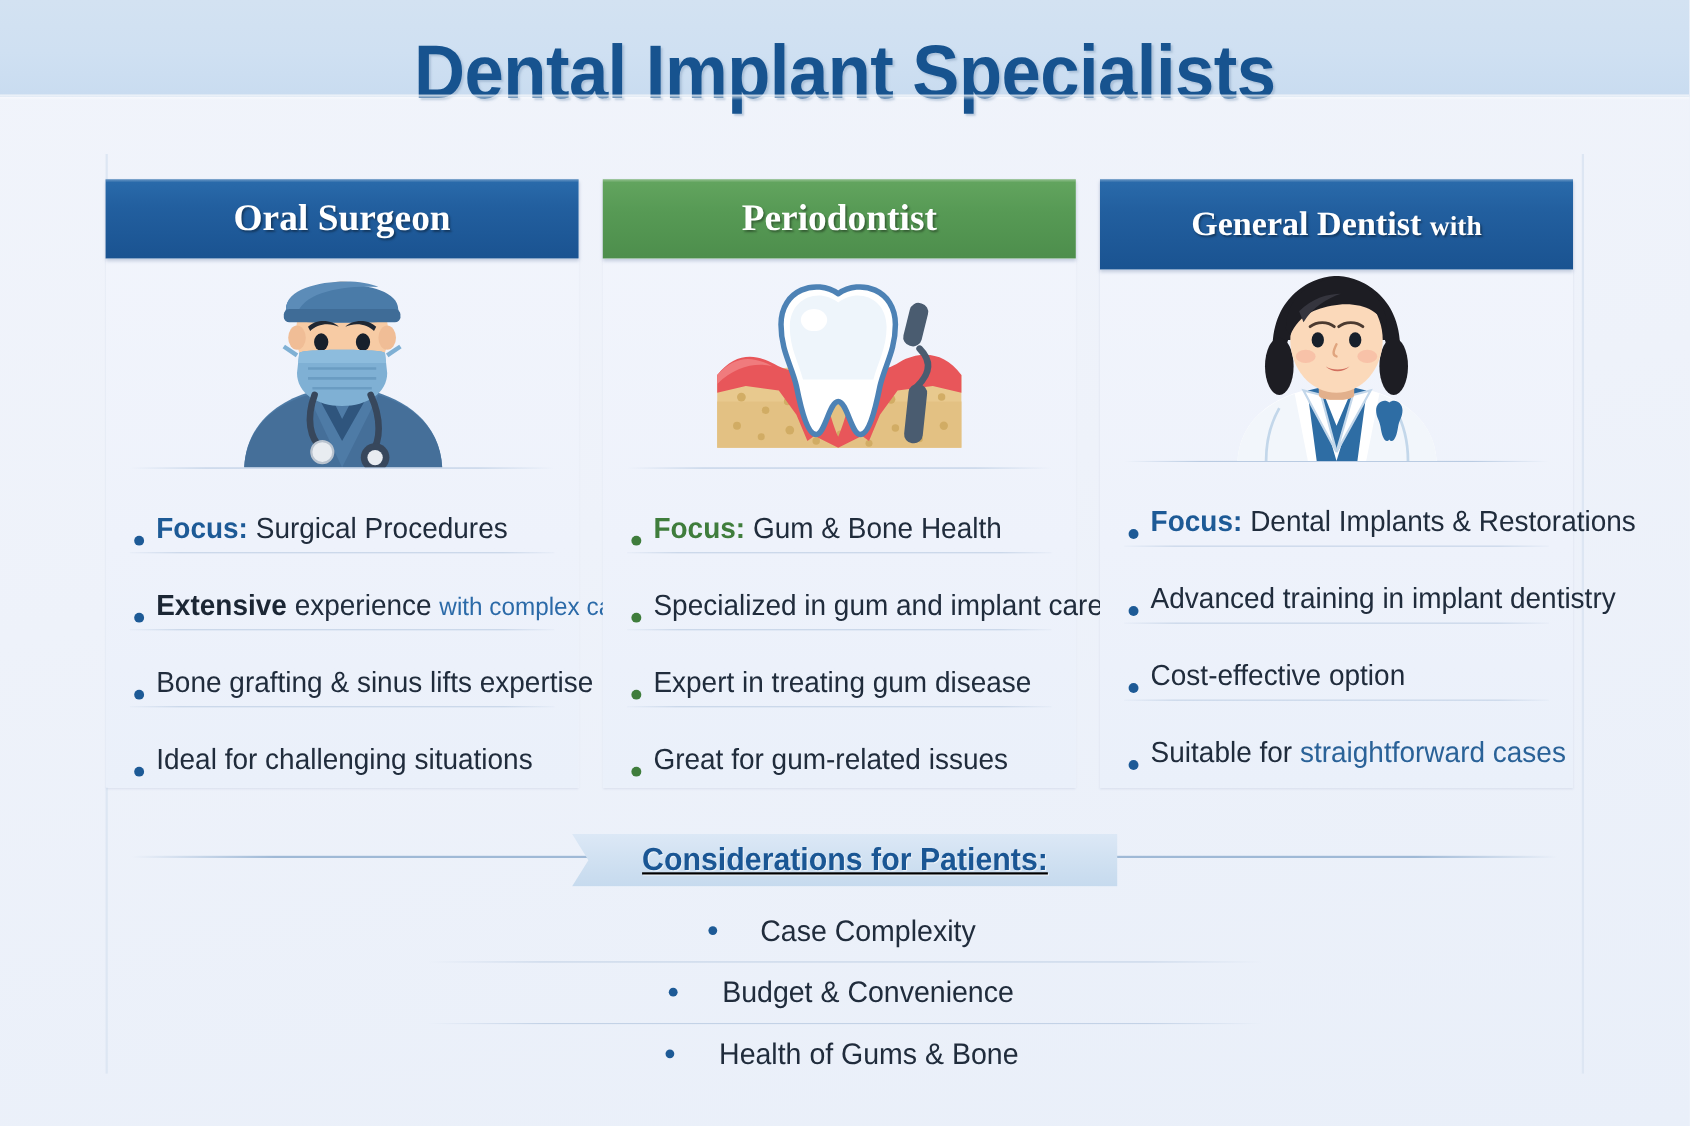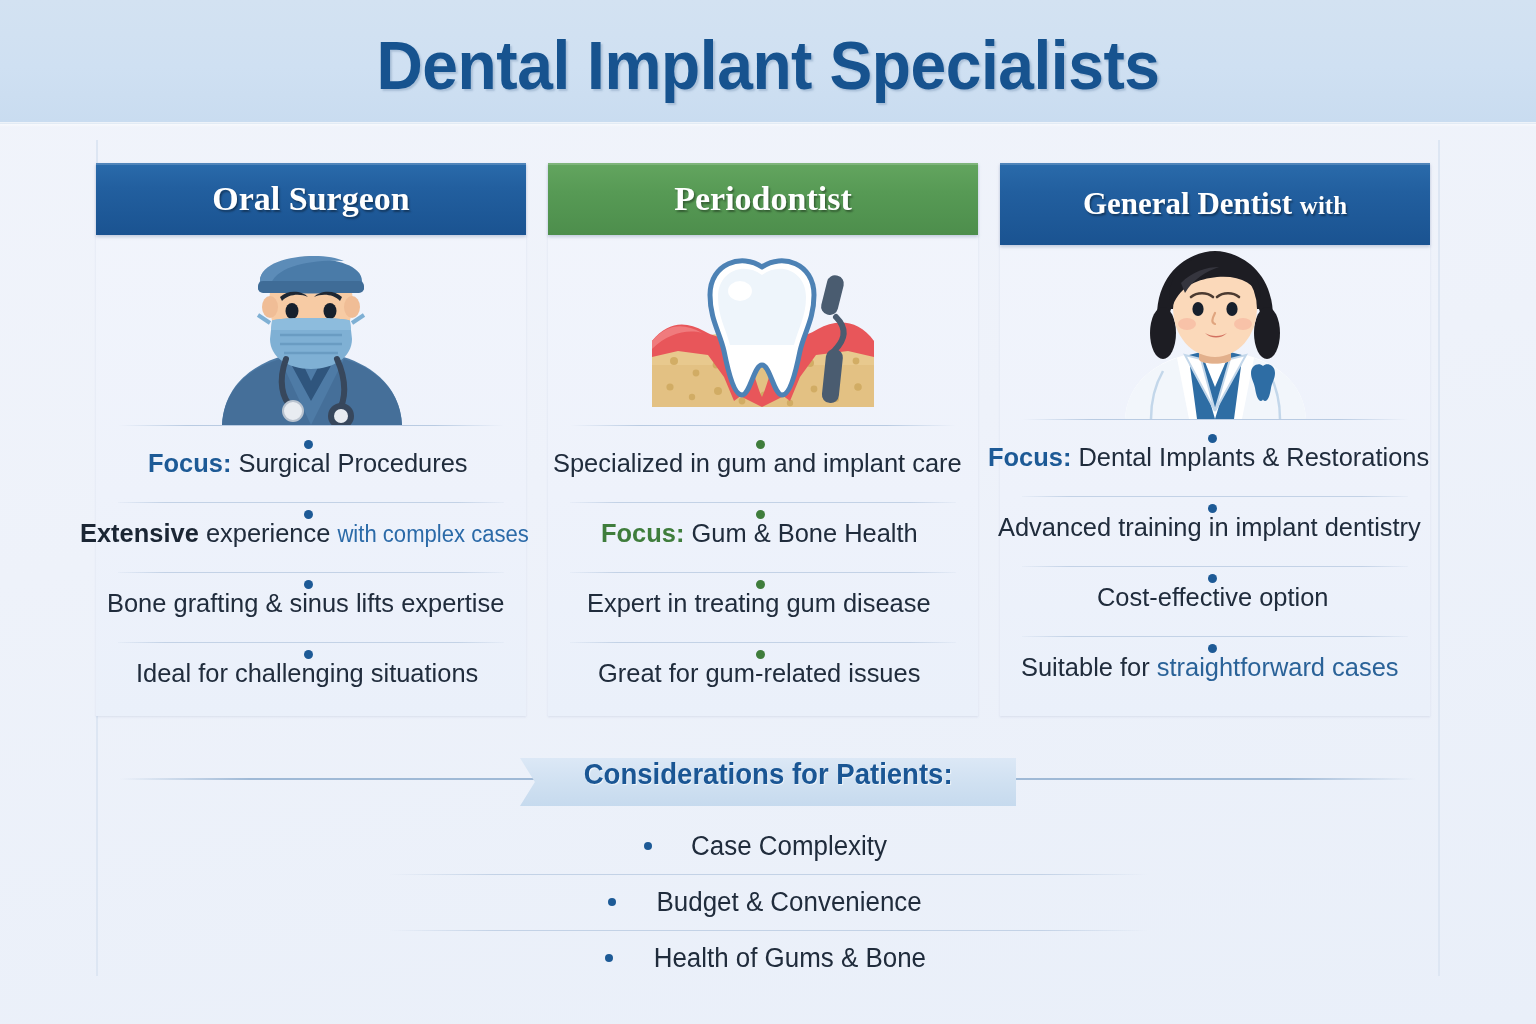--- a/index.html
+++ b/index.html
@@ -17,21 +17,21 @@
     width: 1536px;
     height: 1024px;
     background: linear-gradient(170deg, #f1f4fb 0%, #eef2fa 45%, #e9eff9 100%);
     overflow: hidden;
   }
 
   
   #header-band {
     position: absolute;
     left: 0; top: 0;
-    width: 1536px; height: 124px;
+    width: 1536px; height: 88px;
     background: linear-gradient(180deg, #d3e2f2 0%, #cfe0f2 55%, #c9dcf0 100%);
     border-bottom: 2px solid #b7cde6;
   }
   #header-band:after{
     content:"";
     position:absolute; left:0; bottom:-5px; width:100%; height:5px;
     background: linear-gradient(180deg, rgba(255,255,255,.85), rgba(255,255,255,0));
   }
 
   #page-title {
@@ -108,23 +108,22 @@
     height: 1px;
     margin: 0 22px;
     background: linear-gradient(90deg, rgba(170,190,215,0) 0%, #b9cbe2 18%, #b9cbe2 82%, rgba(170,190,215,0) 100%);
   }
 
   .bullets { padding: 6px 0 0 0; }
   .bullet-row {
     position: relative;
     min-height: 70px;
     display: flex;
-    align-items: center;
+    align-items: flex-end;
     padding: 6px 20px 6px 26px;
-    flex-direction: column;
   }
   .bullet-row + .bullet-row:before {
     content: "";
     position: absolute;
     left: 22px; right: 22px; top: 0;
     height: 1px;
     background: linear-gradient(90deg, rgba(175,195,220,.1) 0%, #c3d2e6 12%, #c3d2e6 88%, rgba(175,195,220,.1) 100%);
   }
   .dot {
     flex: 0 0 auto;
@@ -165,22 +164,24 @@
   #ribbon {
     position: absolute;
     left: 50%;
     transform: translateX(-50%);
     top: 18px;
     width: 496px;
     height: 48px;
     background: linear-gradient(180deg, #dce8f6 0%, #cfe0f1 55%, #c6daee 100%);
     clip-path: polygon(0 0, 100% 0, 100% 100%, 0 100%, 3.0% 50%);
     display: flex;
+    align-items: center;
     justify-content: center;
     box-shadow: 0 1px 2px rgba(120,145,180,.25);
+    text-decoration: underline;
   }
   #ribbon:before{
     content:"";
     position:absolute; right:0; top:0; width:18px; height:100%;
     background: linear-gradient(180deg, #dce8f6 0%, #cfe0f1 55%, #c6daee 100%);
     clip-path: polygon(0 0, 100% 0, 44% 50%, 100% 100%, 0 100%);
   }
   #ribbon-text {
     font-family: "Liberation Sans Narrow", "Liberation Sans", sans-serif;
     font-weight: bold;
@@ -350,25 +351,25 @@
 
           <rect x="186" y="30" width="17" height="40" rx="8" transform="rotate(14 194 50)" fill="#4a5c70"></rect>
           <path d="M198 72 C212 86 204 98 196 106" stroke="#4a5c70" stroke-width="6" fill="none" stroke-linecap="round"></path>
           <rect x="186" y="104" width="17" height="54" rx="8" transform="rotate(6 194 130)" fill="#4a5c70"></rect>
         </svg>
       </div>
       <div class="art-divider"></div>
       <div class="bullets">
         <div class="bullet-row">
           <span class="dot green"></span>
+          <span class="btext"><span class="lbl grn">Focus:</span> <span>Gum &amp; Bone Health</span></span>
+        </div>
+        <div class="bullet-row">
+          <span class="dot green"></span>
           <span class="btext">Specialized in gum and implant care</span>
-        </div>
-        <div class="bullet-row">
-          <span class="dot green"></span>
-          <span class="btext"><span class="lbl grn">Focus:</span> <span>Gum &amp; Bone Health</span></span>
         </div>
         <div class="bullet-row">
           <span class="dot green"></span>
           <span class="btext">Expert in treating gum disease</span>
         </div>
         <div class="bullet-row">
           <span class="dot green"></span>
           <span class="btext">Great for gum-related issues</span>
         </div>
       </div>

